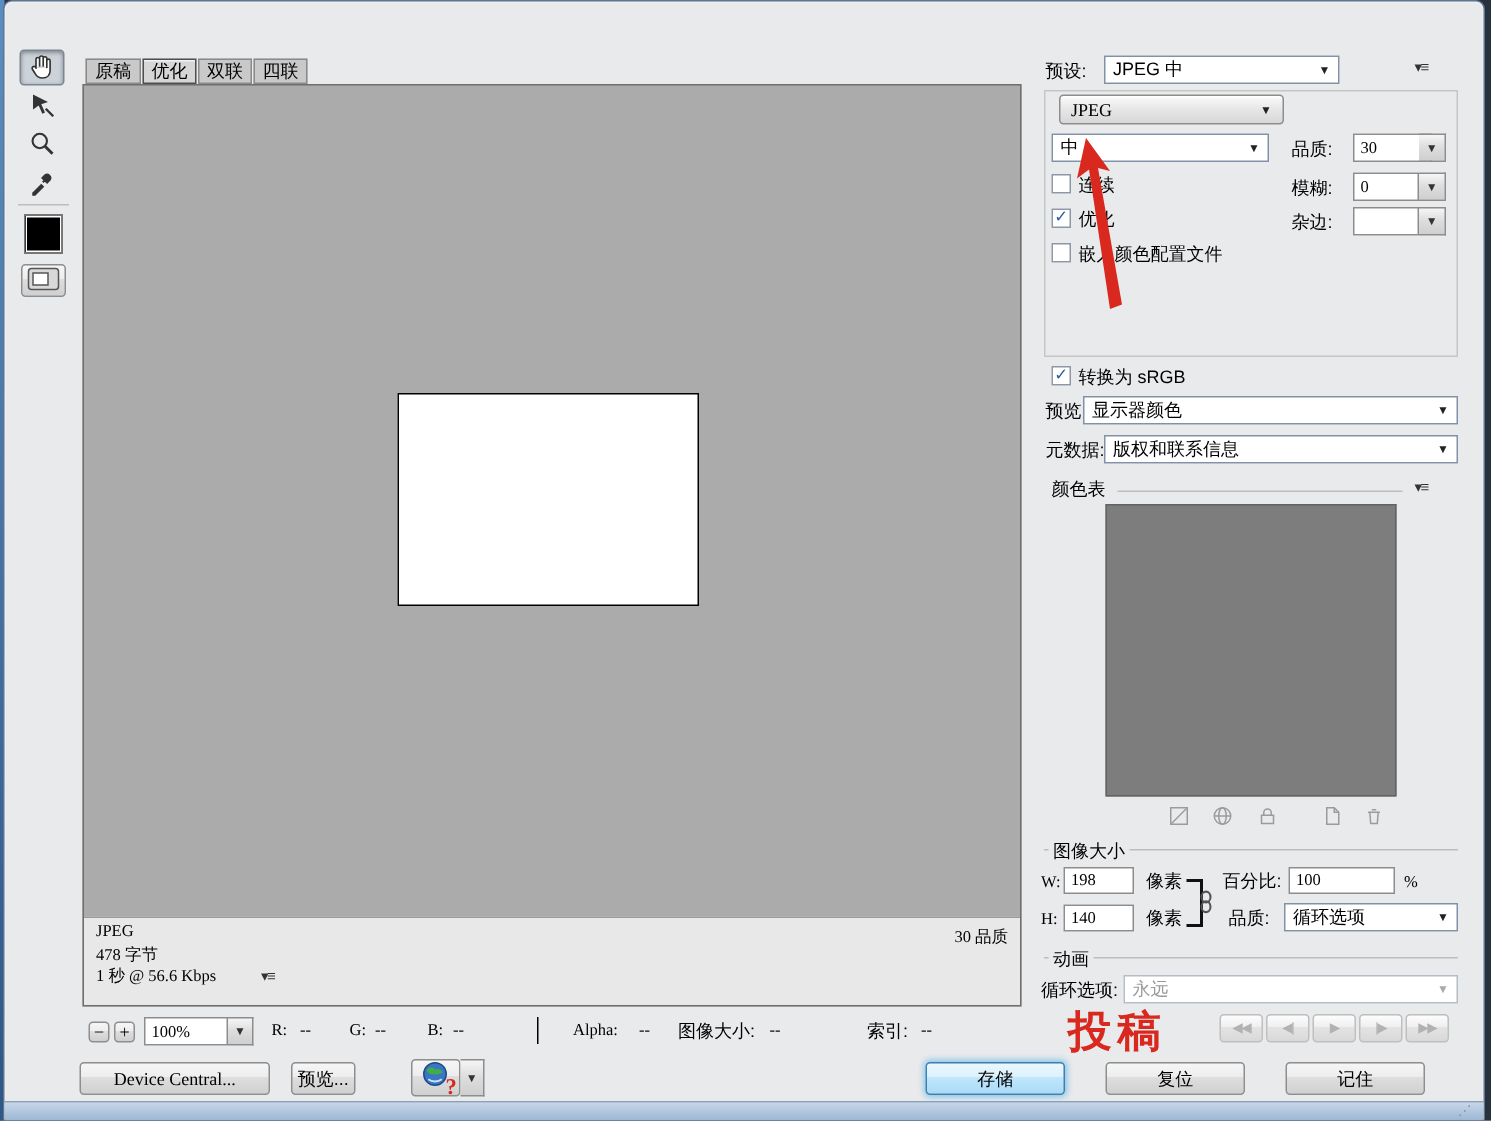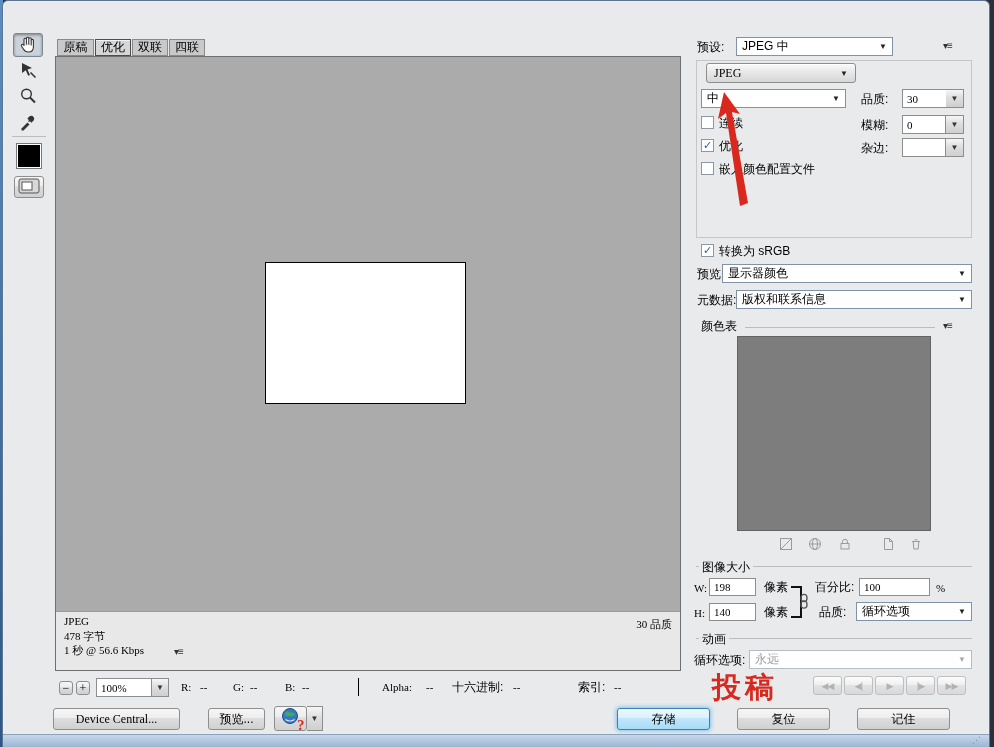--- a/index.html
+++ b/index.html
@@ -114,29 +114,29 @@
     </div>
   <div class="abs mono" style="left:181px;top:681px">R:</div>
   <div class="abs mono" style="left:200px;top:681px">--</div>
   <div class="abs mono" style="left:233px;top:681px">G:</div>
   <div class="abs mono" style="left:250px;top:681px">--</div>
   <div class="abs mono" style="left:285px;top:681px">B:</div>
   <div class="abs mono" style="left:302px;top:681px">--</div>
   <div class="abs" style="left:358px;top:678px;width:1px;height:18px;background:#000"></div>
   <div class="abs mono" style="left:382px;top:681px">Alpha:</div>
   <div class="abs mono" style="left:426px;top:681px">--</div>
-  <div class="abs txt" style="left:452px;top:680px">十六进制:</div>
+  <div class="abs txt" style="left:452px;top:680px">图像大小:</div>
   <div class="abs mono" style="left:513px;top:681px">--</div>
   <div class="abs txt" style="left:578px;top:680px">索引:</div>
   <div class="abs mono" style="left:614px;top:681px">--</div>
 
   <div class="abs btn mono" style="left:53px;top:708px;width:127px;height:22px">
       <span>Device Central...</span>
     </div>
-  <div class="abs btn" style="left:208px;top:708px;width:57px;height:22px">
+  <div class="abs btn" style="left:194px;top:708px;width:43px;height:22px">
       <span>预览...</span>
     </div>
   <div class="abs btn" style="left:274px;top:706px;width:33px;height:25px">
     <span style="position:relative"><svg width="20" height="20" viewBox="0 0 20 20">
           <circle cx="9" cy="9" r="7.5" fill="#3a77c2" stroke="#1d4e8a"></circle>
           <path d="M3.5 6.5 C5.5 4 8 4 9 6 C11 5 13.5 6 14 8 C12 9.3 10 9.6 8 9 C6 9.6 4 8.5 3.5 6.5 Z" fill="#3fae49"></path>
           <path d="M4.5 12.5 c2.5 2 6.5 2 9 0" stroke="#cfe3f5" stroke-width="1.2" fill="none"></path>
         </svg><span style="position:absolute;right:-4px;bottom:-4px;color:#d9281e;font-family:'Liberation Serif',serif;font-weight:bold;font-size:15px">?</span></span>
   </div>
   <div class="abs spinb" style="left:307px;top:706px;width:16px;height:25px">

